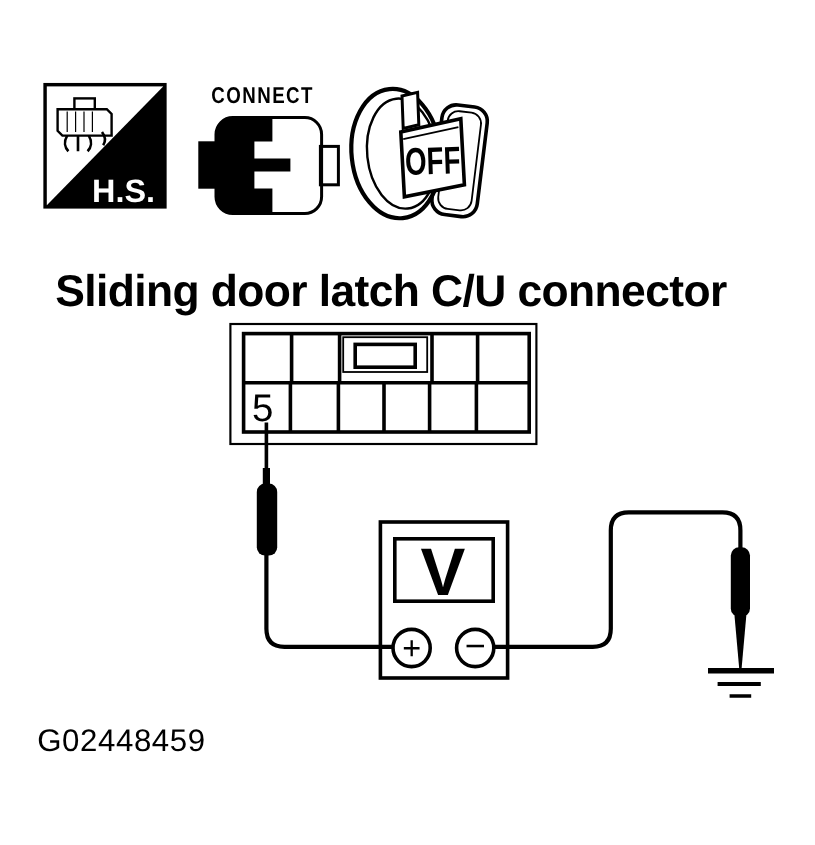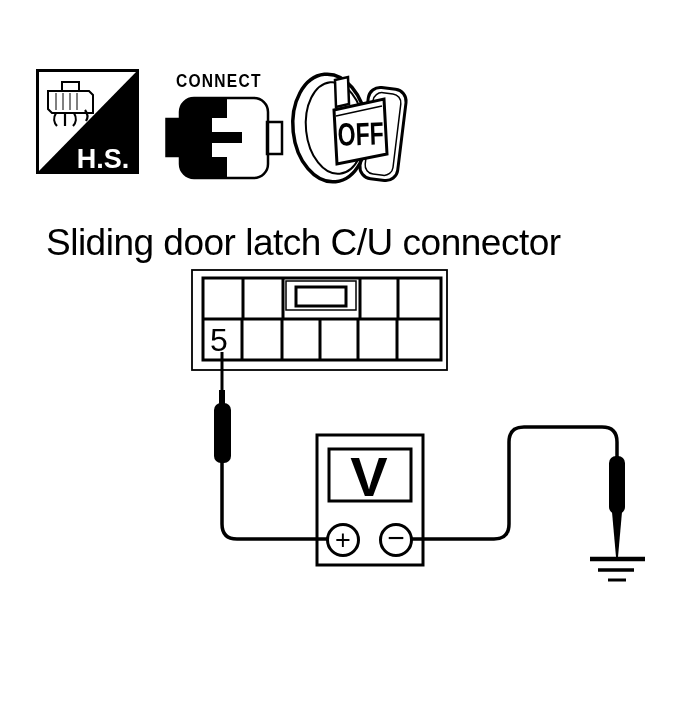--- a/index.html
+++ b/index.html
@@ -9,21 +9,21 @@
   }
   .abs{position:absolute;}
   .connect-label{
     left:176px;top:70px;width:110px;
     font-size:19px;font-weight:bold;letter-spacing:1.5px;
     transform:scaleX(0.82);transform-origin:left center;
     white-space:nowrap;
   }
   .title{
     left:46px;top:222px;
-    font-size:37px;font-weight:normal;letter-spacing:-0.5px;white-space:nowrap;
+    font-size:37px;font-weight:bold;letter-spacing:-0.5px;white-space:nowrap;
   }
   .figure-id{
     left:31px;top:602px;
     font-size:26px;letter-spacing:0.5px;white-space:nowrap;
   }
   svg{display:block;}
   svg text{font-family:"Liberation Sans",sans-serif;}
 </style>
 </head>
 <body>
@@ -109,14 +109,15 @@
     </g>
 
     <rect x="329" y="189" width="82" height="52" fill="#fff" stroke="#000" stroke-width="3"></rect>
     <text x="369" y="236" text-anchor="middle" font-size="56" font-weight="bold" fill="#000">V</text>
     <circle cx="343" cy="280" r="15.5" fill="#fff" stroke="#000" stroke-width="3"></circle>
     <text x="343" y="289" text-anchor="middle" font-size="27" fill="#000">+</text>
     <circle cx="396" cy="280" r="15.5" fill="#fff" stroke="#000" stroke-width="3"></circle>
     <text x="396" y="288" text-anchor="middle" font-size="30" fill="#000">−</text>
   </svg>
 
+  <div class="abs figure-id">G02448459</div>
 
 </div>
 
 </body></html>

